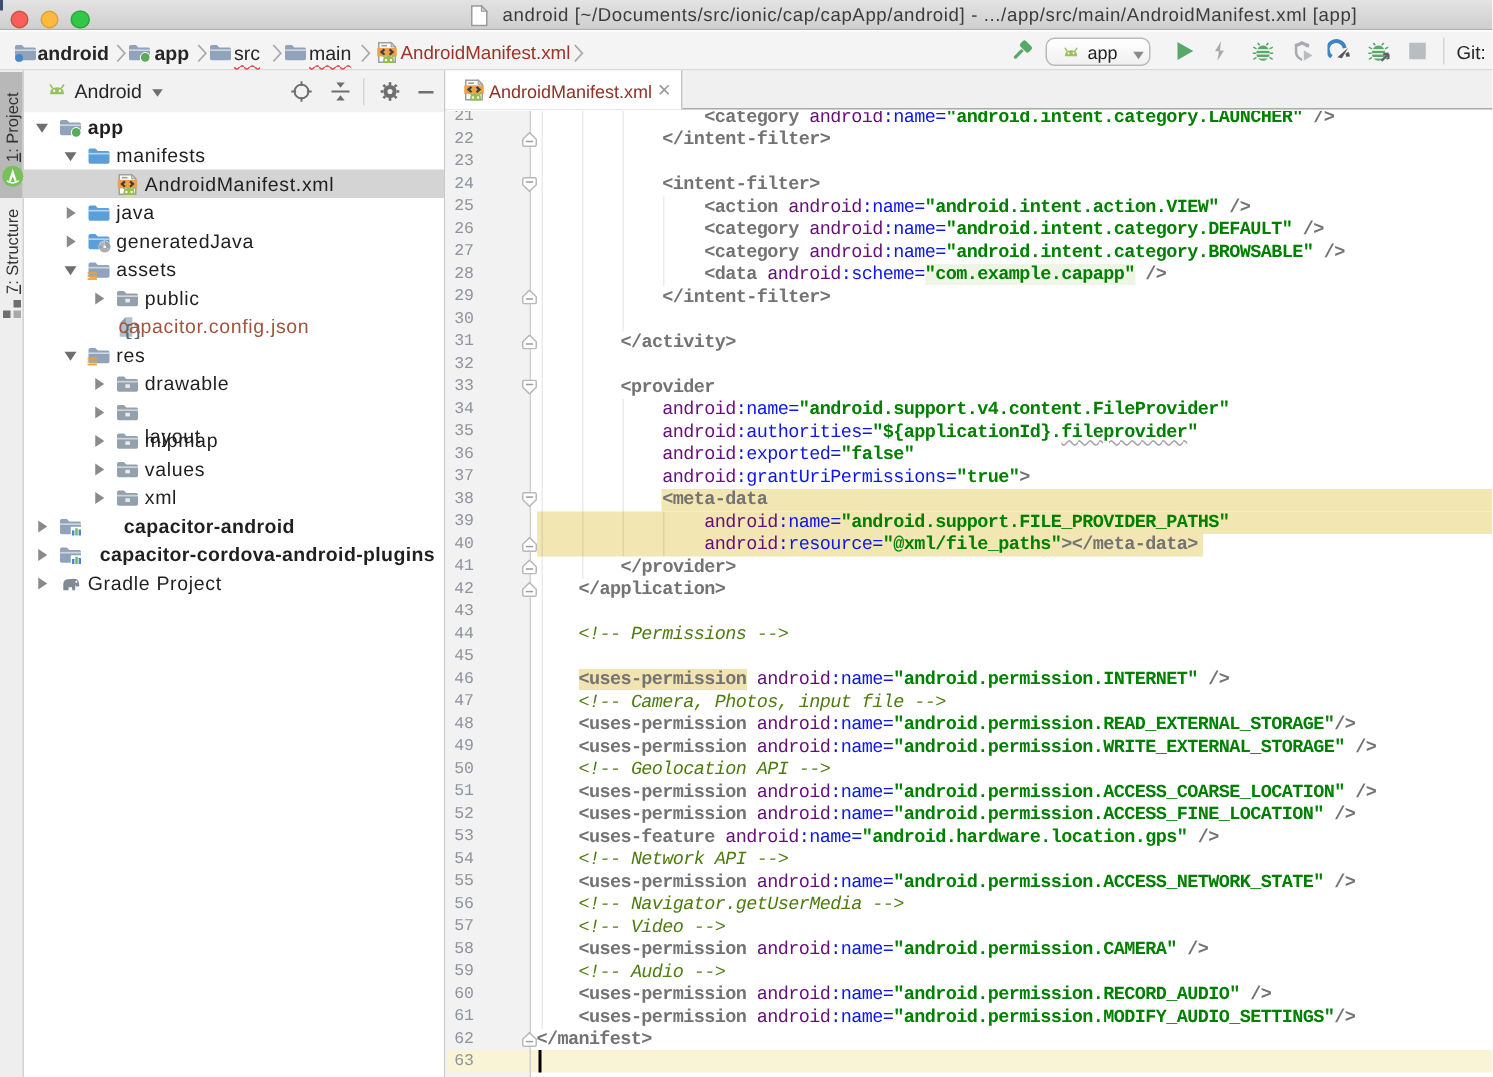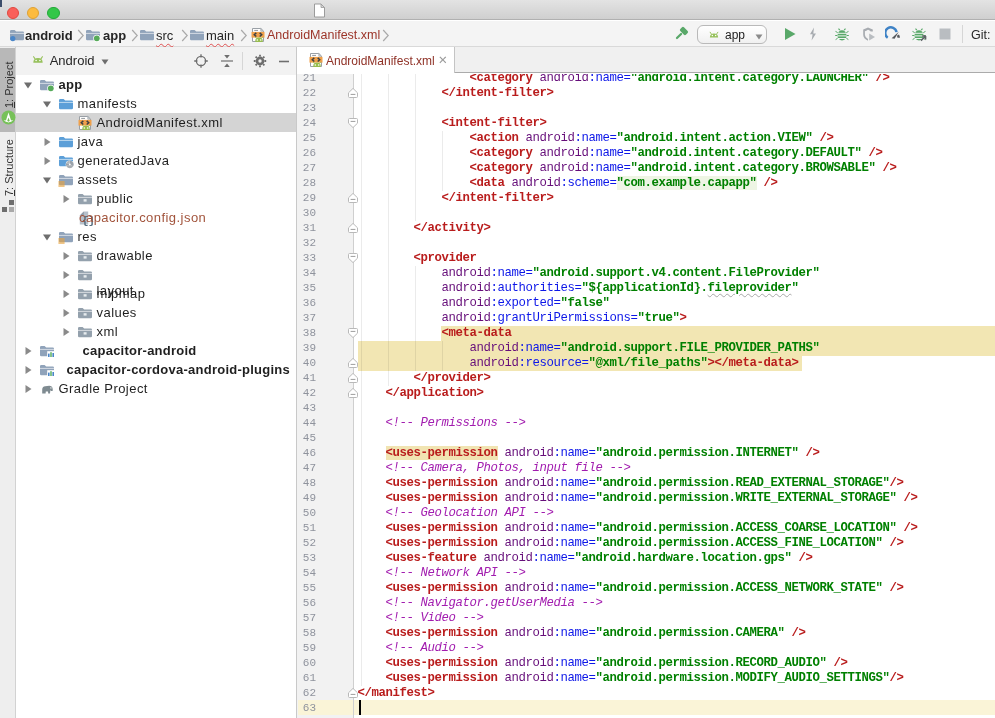--- a/index.html
+++ b/index.html
@@ -49,42 +49,43 @@
 #tab .tname { position:absolute; left:29px; top:6.5px; font-size:12px; color:#8f3126; }
 #tab .tclose { position:absolute; left:141px; top:5.5px; font-size:11.5px; color:#9b9b9b; }
 
 
 #editor { position:absolute; left:297px; top:74px; width:698px; height:644px; background:#ffffff; overflow:hidden; }
 #gutterbg { position:absolute; left:0; top:0; width:56px; height:644px; background:#f2f2f2; }
 #foldline { position:absolute; left:56px; top:0; width:1px; height:644px; background:#cfcfcf; }
 .ig { position:absolute; width:1px; background:rgba(0,0,0,0.08); }
 #nums { position:absolute; left:0; top:-3.5px; width:19px; text-align:right; font-family:"Liberation Mono",monospace; font-size:11px; line-height:15px; color:#8f939d; }
 #code { position:absolute; left:60.6px; top:-3px; font-family:"Liberation Mono",monospace; font-size:12.33px; letter-spacing:-0.4px; line-height:15px; color:#000000; white-space:pre; }
-#code b.t { color:#b91c1c; }
+#code b.t { color:#737373; }
 #code b.hl { background:#f1e4b2; }
 #code span.p { color:#660e7a; }
 #code span.a { color:#0d17e8; }
 #code b.v { color:#008000; }
-#code i.c { color:#a21caf; }
+#code i.c { color:#4d7c0f; }
 #code .inj { background:#eef5e4; }
 #code u.sq { text-decoration:underline; text-decoration-style:wavy; text-decoration-color:#a8a8a8; text-decoration-thickness:1px; text-underline-offset:2px; }
 .fm { position:absolute; }
 #caret { position:absolute; left:61.5px; top:625.5px; width:2px; height:15px; background:#000000; }
 </style></head><body>
 <div id="root">
 
 <div id="title">
   <div style="position:absolute;left:0;top:0;width:2px;height:7px;background:#3d4e6b"></div>
   <span class="dot" style="left:6.7px;background:#f9605a;border:0.5px solid #e1483f"></span>
   <span class="dot" style="left:27px;background:#fcbb3f;border:0.5px solid #dfa133"></span>
   <span class="dot" style="left:47.2px;background:#33c748;border:0.5px solid #24a939"></span>
   <svg style="left:313px;top:3px" width="13" height="15" viewBox="0 0 13 15">
         <path d="M1.5,1 L8,1 L11.5,4.5 L11.5,14 L1.5,14 Z" fill="#ffffff" stroke="#9b9b9b"></path>
         <path d="M8,1 L8,4.5 L11.5,4.5 Z" fill="#d6d6d6" stroke="#9b9b9b" stroke-width="0.8"></path>
       </svg>
+  <span class="tt">android [~/Documents/src/ionic/cap/capApp/android] - .../app/src/main/AndroidManifest.xml [app]</span>
 </div>
 
 <div id="toolbar">
   <svg class="bi" style="left:9px" width="16" height="16" viewBox="0 0 16 16">
         <path d="M1,4.2 Q1,3 2.2,3 L5.6,3 L7.2,4.6 L13.8,4.6 Q15,4.6 15,5.8 L15,12 Q15,13.2 13.8,13.2 L2.2,13.2 Q1,13.2 1,12 Z" fill="#90a3ba"></path>
         <rect x="1" y="5.9" width="14" height="1.1" fill="rgba(255,255,255,0.55)"></rect>
         <circle cx="3.8" cy="11.6" r="2.6" fill="#4a86c8"></circle>
       </svg>
       <span class="bt b" style="left:25px;">android</span>
       <svg class="bsepv" style="left:76.5px" width="8" height="13" viewBox="0 0 8 13">

